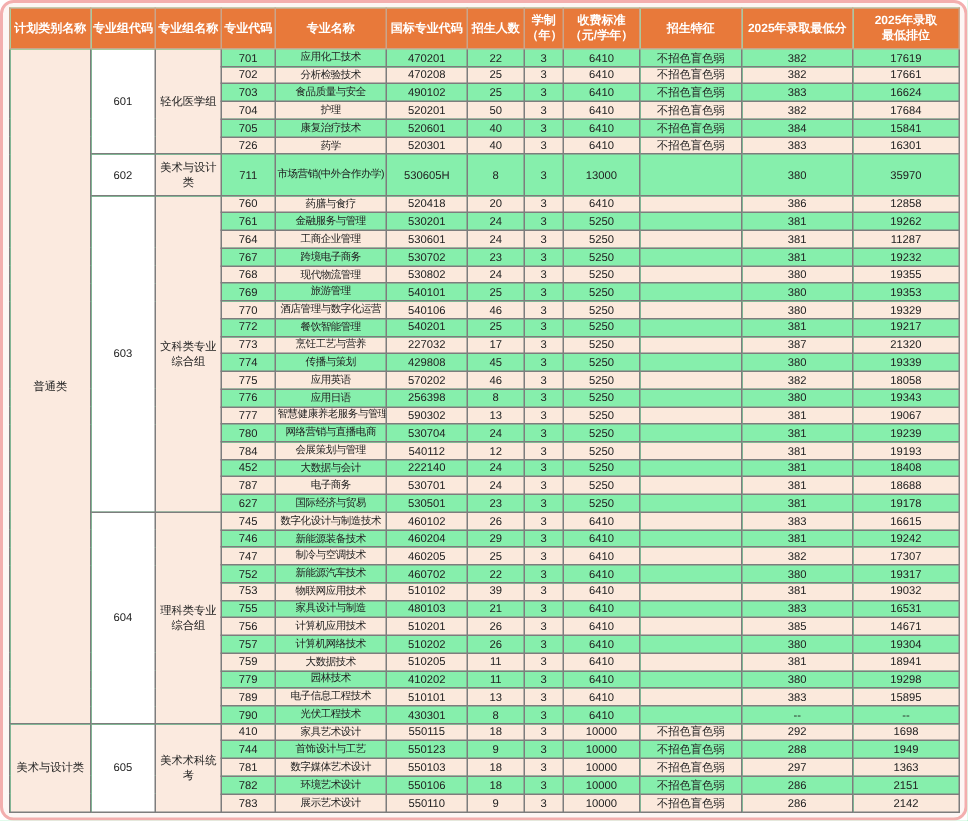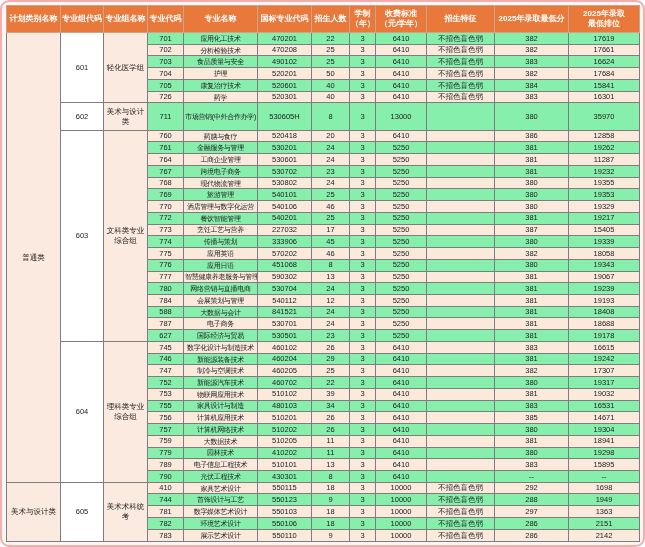--- a/index.html
+++ b/index.html
@@ -233,26 +233,26 @@
         </tr>
         <tr class="alt">
           <td class="num">773</td>
           <td class="name-cell">烹饪工艺与营养</td>
           <td class="num">227032</td>
           <td class="num">17</td>
           <td class="num">3</td>
           <td class="num">5250</td>
           <td class="num"></td>
           <td class="num">387</td>
-          <td class="num">15405</td>
+          <td class="num">21320</td>
         </tr>
         <tr>
           <td class="num">774</td>
           <td class="name-cell">传播与策划</td>
-          <td class="num">333906</td>
+          <td class="num">429808</td>
           <td class="num">45</td>
           <td class="num">3</td>
           <td class="num">5250</td>
           <td class="num"></td>
           <td class="num">380</td>
           <td class="num">19339</td>
         </tr>
         <tr class="alt">
           <td class="num">775</td>
           <td class="name-cell">应用英语</td>
@@ -260,21 +260,21 @@
           <td class="num">46</td>
           <td class="num">3</td>
           <td class="num">5250</td>
           <td class="num"></td>
           <td class="num">382</td>
           <td class="num">18058</td>
         </tr>
         <tr>
           <td class="num">776</td>
           <td class="name-cell">应用日语</td>
-          <td class="num">451068</td>
+          <td class="num">256398</td>
           <td class="num">8</td>
           <td class="num">3</td>
           <td class="num">5250</td>
           <td class="num"></td>
           <td class="num">380</td>
           <td class="num">19343</td>
         </tr>
         <tr class="alt">
           <td class="num">777</td>
           <td class="name-cell">智慧健康养老服务与管理</td>
@@ -302,23 +302,23 @@
           <td class="name-cell">会展策划与管理</td>
           <td class="num">540112</td>
           <td class="num">12</td>
           <td class="num">3</td>
           <td class="num">5250</td>
           <td class="num"></td>
           <td class="num">381</td>
           <td class="num">19193</td>
         </tr>
         <tr>
-          <td class="num">588</td>
+          <td class="num">452</td>
           <td class="name-cell">大数据与会计</td>
-          <td class="num">841521</td>
+          <td class="num">222140</td>
           <td class="num">24</td>
           <td class="num">3</td>
           <td class="num">5250</td>
           <td class="num"></td>
           <td class="num">381</td>
           <td class="num">18408</td>
         </tr>
         <tr class="alt">
           <td class="num">787</td>
           <td class="name-cell">电子商务</td>
@@ -395,21 +395,21 @@
           <td class="num">3</td>
           <td class="num">6410</td>
           <td class="num"></td>
           <td class="num">381</td>
           <td class="num">19032</td>
         </tr>
         <tr>
           <td class="num">755</td>
           <td class="name-cell">家具设计与制造</td>
           <td class="num">480103</td>
-          <td class="num">34</td>
+          <td class="num">21</td>
           <td class="num">3</td>
           <td class="num">6410</td>
           <td class="num"></td>
           <td class="num">383</td>
           <td class="num">16531</td>
         </tr>
         <tr class="alt">
           <td class="num">756</td>
           <td class="name-cell">计算机应用技术</td>
           <td class="num">510201</td>

